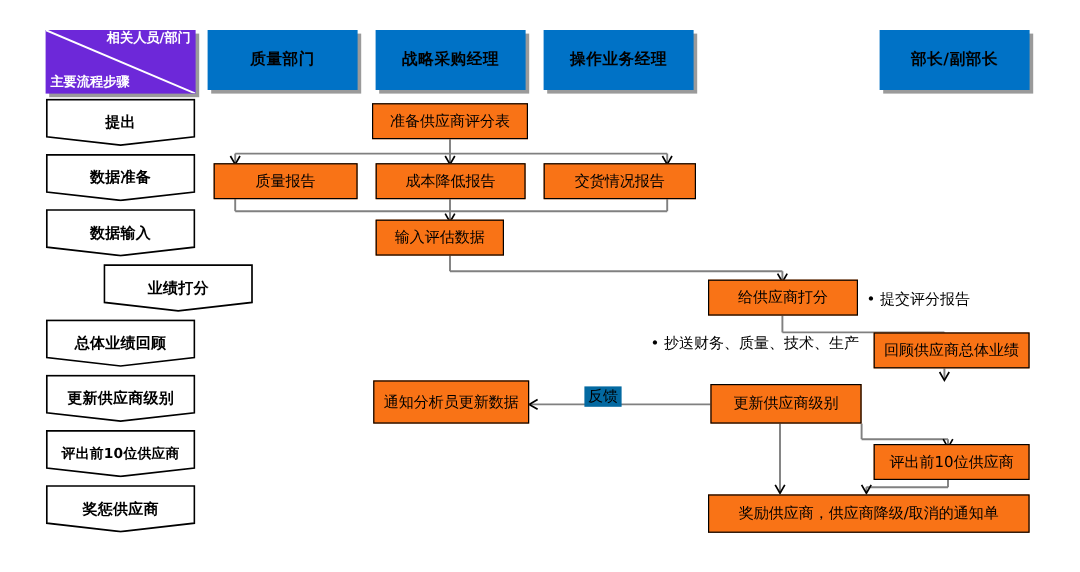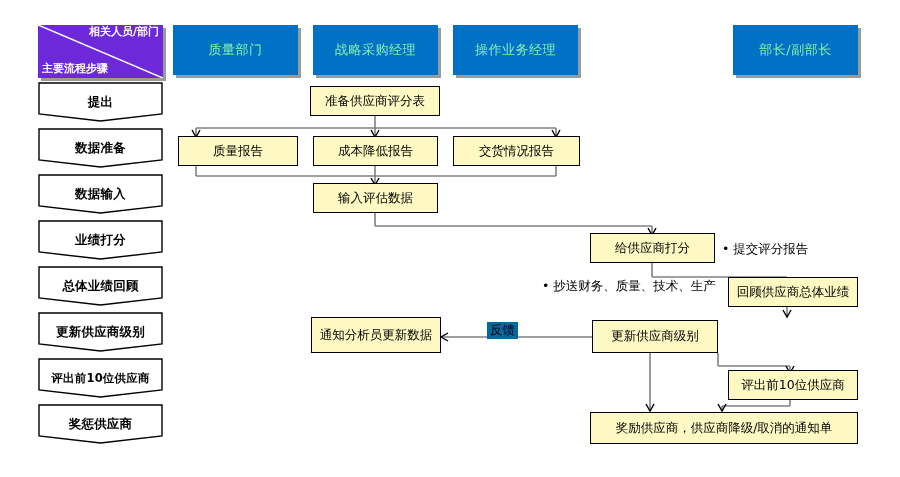--- a/index.html
+++ b/index.html
@@ -13,22 +13,22 @@
     height: 477px;
     background: #ffffff;
     font-family: "DejaVu Sans", "Liberation Sans", sans-serif;
     overflow: hidden;
   }
 
   
   .lane-header {
     position: absolute;
     background: #0072C6;
-    color: #86efac;
-    font-weight: normal;
+    color: #000000;
+    font-weight: bold;
     font-size: 13px;
     display: flex;
     align-items: center;
     justify-content: center;
     box-shadow: 3px 3px 0 0 #9a9a9a;
     letter-spacing: 0.5px;
     text-align: center;
     line-height: 1.15;
   }
 
@@ -97,21 +97,21 @@
     color: #000000;
     text-align: center;
     letter-spacing: 0.2px;
   }
   .step-chevron.narrow .step-text { font-size: 11.5px; }
 
   
   .flow-box {
     position: absolute;
     border: 1px solid #000000;
-    background: #fef9c3;
+    background: #f97316;
     color: #000000;
     font-size: 12.5px;
     display: flex;
     align-items: center;
     justify-content: center;
     text-align: left;
     box-sizing: border-box;
     line-height: 1.18;
     padding: 0 2px;
     z-index: 5;
@@ -228,21 +228,21 @@
     <div class="step-text">数据准备</div>
   </div>
 
   <div class="step-chevron" style="top:174px;">
     <svg viewBox="0 0 125 40" preserveAspectRatio="none">
       <polygon points="1,1 124,1 124,32 62.5,39 1,32" fill="#ffffff" stroke="#000000" stroke-width="1.4"></polygon>
     </svg>
     <div class="step-text">数据输入</div>
   </div>
 
-  <div class="step-chevron" style="top:220px;">
+  <div class="step-chevron" style="top:220px;margin-left:48px;">
     <svg viewBox="0 0 125 40" preserveAspectRatio="none">
       <polygon points="1,1 124,1 124,32 62.5,39 1,32" fill="#ffffff" stroke="#000000" stroke-width="1.4"></polygon>
     </svg>
     <div class="step-text">业绩打分</div>
   </div>
 
   <div class="step-chevron" style="top:266px;">
     <svg viewBox="0 0 125 40" preserveAspectRatio="none">
       <polygon points="1,1 124,1 124,32 62.5,39 1,32" fill="#ffffff" stroke="#000000" stroke-width="1.4"></polygon>
     </svg>
@@ -271,21 +271,21 @@
   </div>
 
   <div class="flow-box" style="left:310px; top:86px; width:130px; height:30px;">准备供应商评分表</div>
 
   <div class="flow-box" style="left:178px; top:136px; width:120px; height:30px;">质量报告</div>
 
   <div class="flow-box" style="left:313px; top:136px; width:125px; height:30px;">成本降低报告</div>
 
   <div class="flow-box" style="left:453px; top:136px; width:127px; height:30px;">交货情况报告</div>
 
-  <div class="flow-box" style="left:313px; top:183px; width:125px; height:30px;">输入评估数据</div>
+  <div class="flow-box" style="left:313px; top:183px; width:107px; height:30px;">输入评估数据</div>
 
   <div class="flow-box" style="left:590px; top:233px; width:125px; height:30px;">给供应商打分</div>
 
   <div class="flow-box" style="left:728px; top:277px; width:130px; height:30px;">回顾供应商总体业绩</div>
 
   <div class="flow-box" style="left:311px; top:317px; width:130px; height:36px;">通知分析员更新数据</div>
 
   <div class="flow-box" style="left:592px; top:320px; width:126px; height:33px;">更新供应商级别</div>
 
   <div class="flow-box" style="left:728px; top:370px; width:130px; height:30px;">评出前10位供应商</div>

